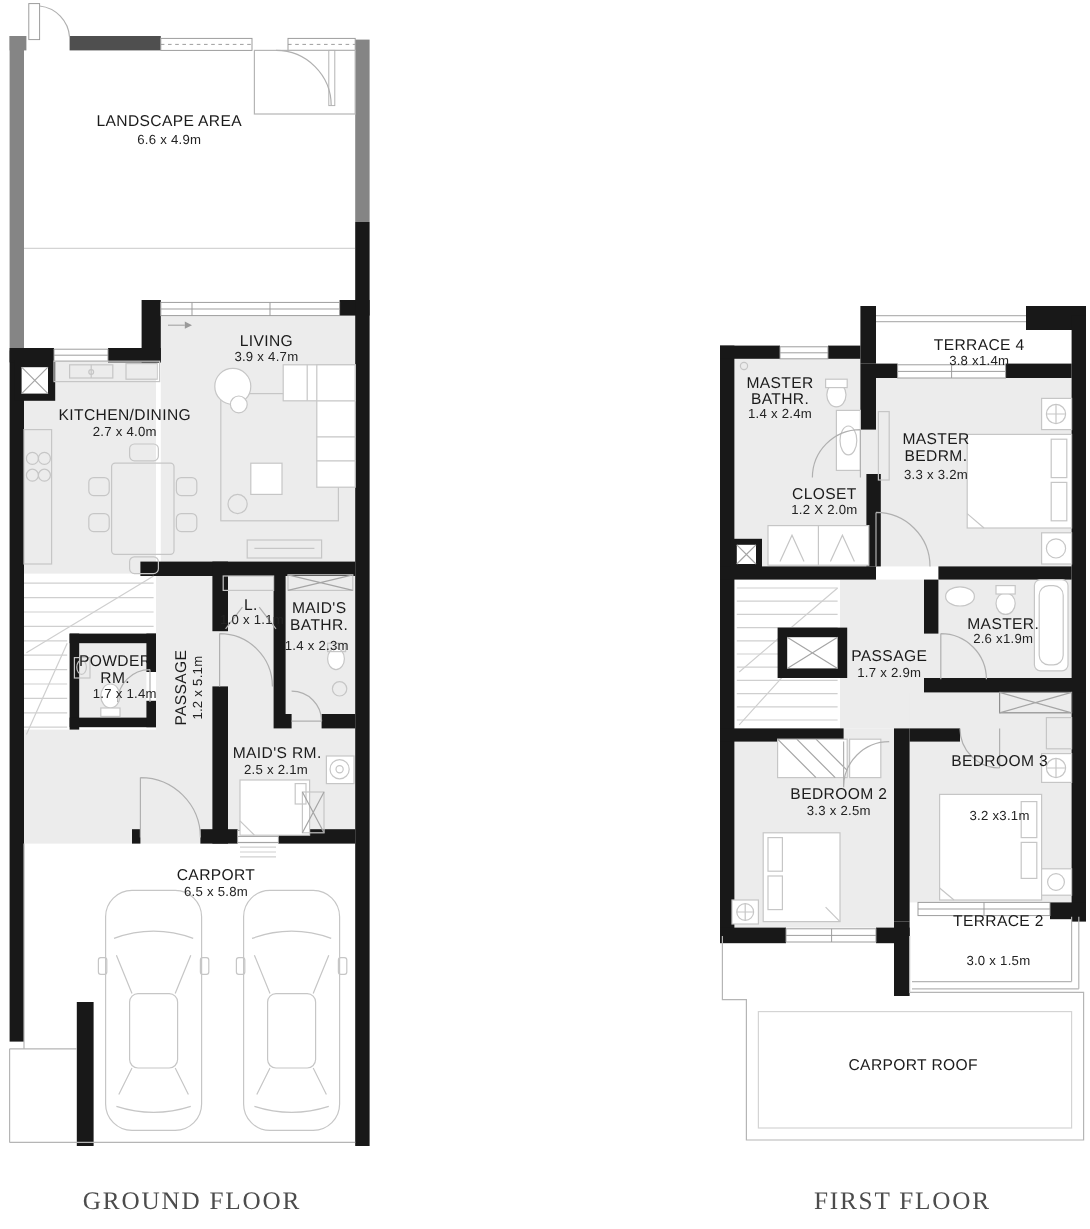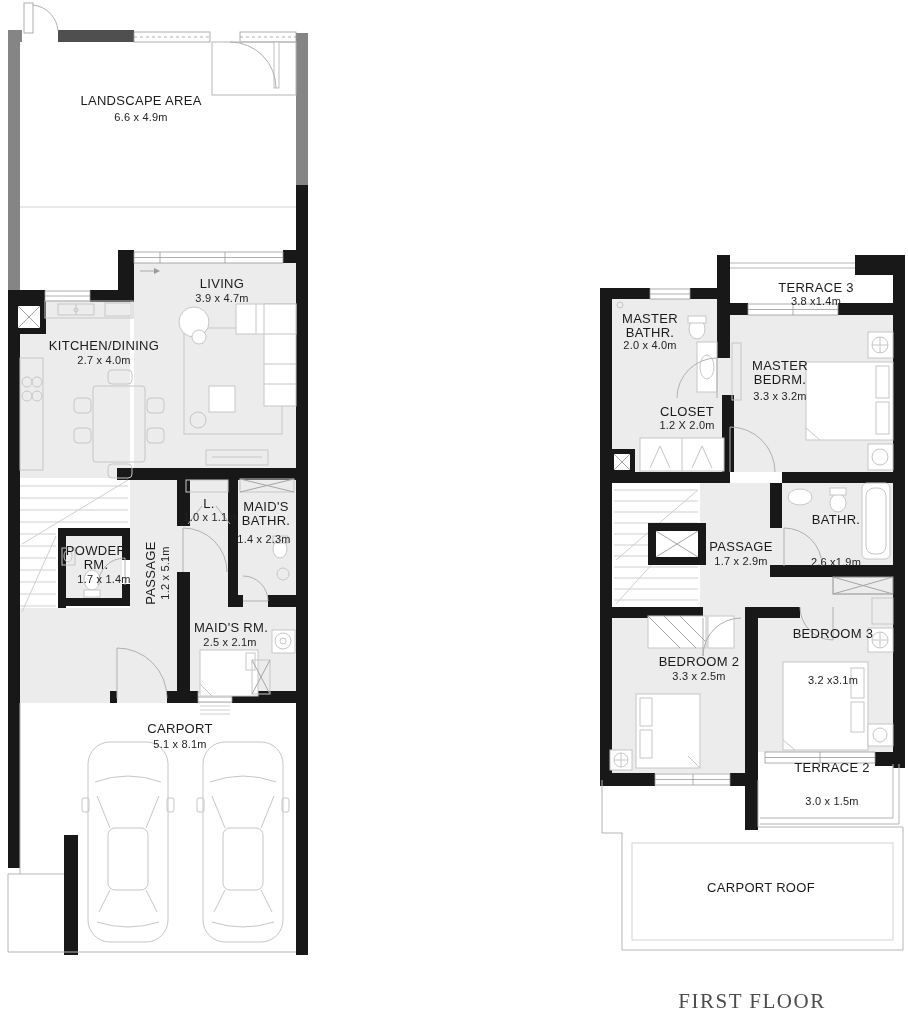--- a/index.html
+++ b/index.html
@@ -372,45 +372,46 @@
   <div class="rl" style="left:209px;top:504px">L.</div>
   <div class="rd" style="left:210px;top:517px">1.0 x 1.1m</div>
 
   <div class="rl wrap" style="left:266px;top:514px;width:66px">MAID'S BATHR.</div>
   <div class="rd" style="left:264px;top:539px">1.4 x 2.3m</div>
 
   <div class="rl" style="left:231px;top:628px">MAID'S RM.</div>
   <div class="rd" style="left:230px;top:642px">2.5 x 2.1m</div>
 
   <div class="rl" style="left:180px;top:729px">CARPORT</div>
-  <div class="rd" style="left:180px;top:744px">5.1 x 8.1m</div>
-
-  <div class="rl" style="left:816px;top:288px">TERRACE 3</div>
+  <div class="rd" style="left:180px;top:744px">6.5 x 5.8m</div>
+
+  <div class="rl" style="left:816px;top:288px">TERRACE 4</div>
   <div class="rd" style="left:816px;top:301px">3.8 x1.4m</div>
 
   <div class="rl wrap" style="left:650px;top:326px;width:72px">MASTER BATHR.</div>
-  <div class="rd" style="left:650px;top:345px">2.0 x 4.0m</div>
+  <div class="rd" style="left:650px;top:345px">1.4 x 2.4m</div>
 
   <div class="rl wrap" style="left:780px;top:373px;width:78px">MASTER BEDRM.</div>
   <div class="rd" style="left:780px;top:396px">3.3 x 3.2m</div>
 
   <div class="rl" style="left:687px;top:412px">CLOSET</div>
   <div class="rd" style="left:687px;top:425px">1.2 X 2.0m</div>
 
   <div class="rl" style="left:741px;top:547px">PASSAGE</div>
   <div class="rd" style="left:741px;top:561px">1.7 x 2.9m</div>
 
-  <div class="rl" style="left:836px;top:520px">BATHR.</div>
-  <div class="rd" style="left:836px;top:562px">2.6 x1.9m</div>
+  <div class="rl" style="left:836px;top:520px">MASTER.</div>
+  <div class="rd" style="left:836px;top:533px">2.6 x1.9m</div>
 
   <div class="rl" style="left:833px;top:634px">BEDROOM 3</div>
   <div class="rd" style="left:833px;top:680px">3.2 x3.1m</div>
 
   <div class="rl" style="left:699px;top:662px">BEDROOM 2</div>
   <div class="rd" style="left:699px;top:676px">3.3 x 2.5m</div>
 
   <div class="rl" style="left:832px;top:768px">TERRACE 2</div>
   <div class="rd" style="left:832px;top:801px">3.0 x 1.5m</div>
 
   <div class="rl" style="left:761px;top:888px">CARPORT ROOF</div>
 
+  <div class="ft" style="left:160px;top:1001px">GROUND FLOOR</div>
   <div class="ft" style="left:752px;top:1001px">FIRST FLOOR</div>
 </div>
 
 </body></html>

